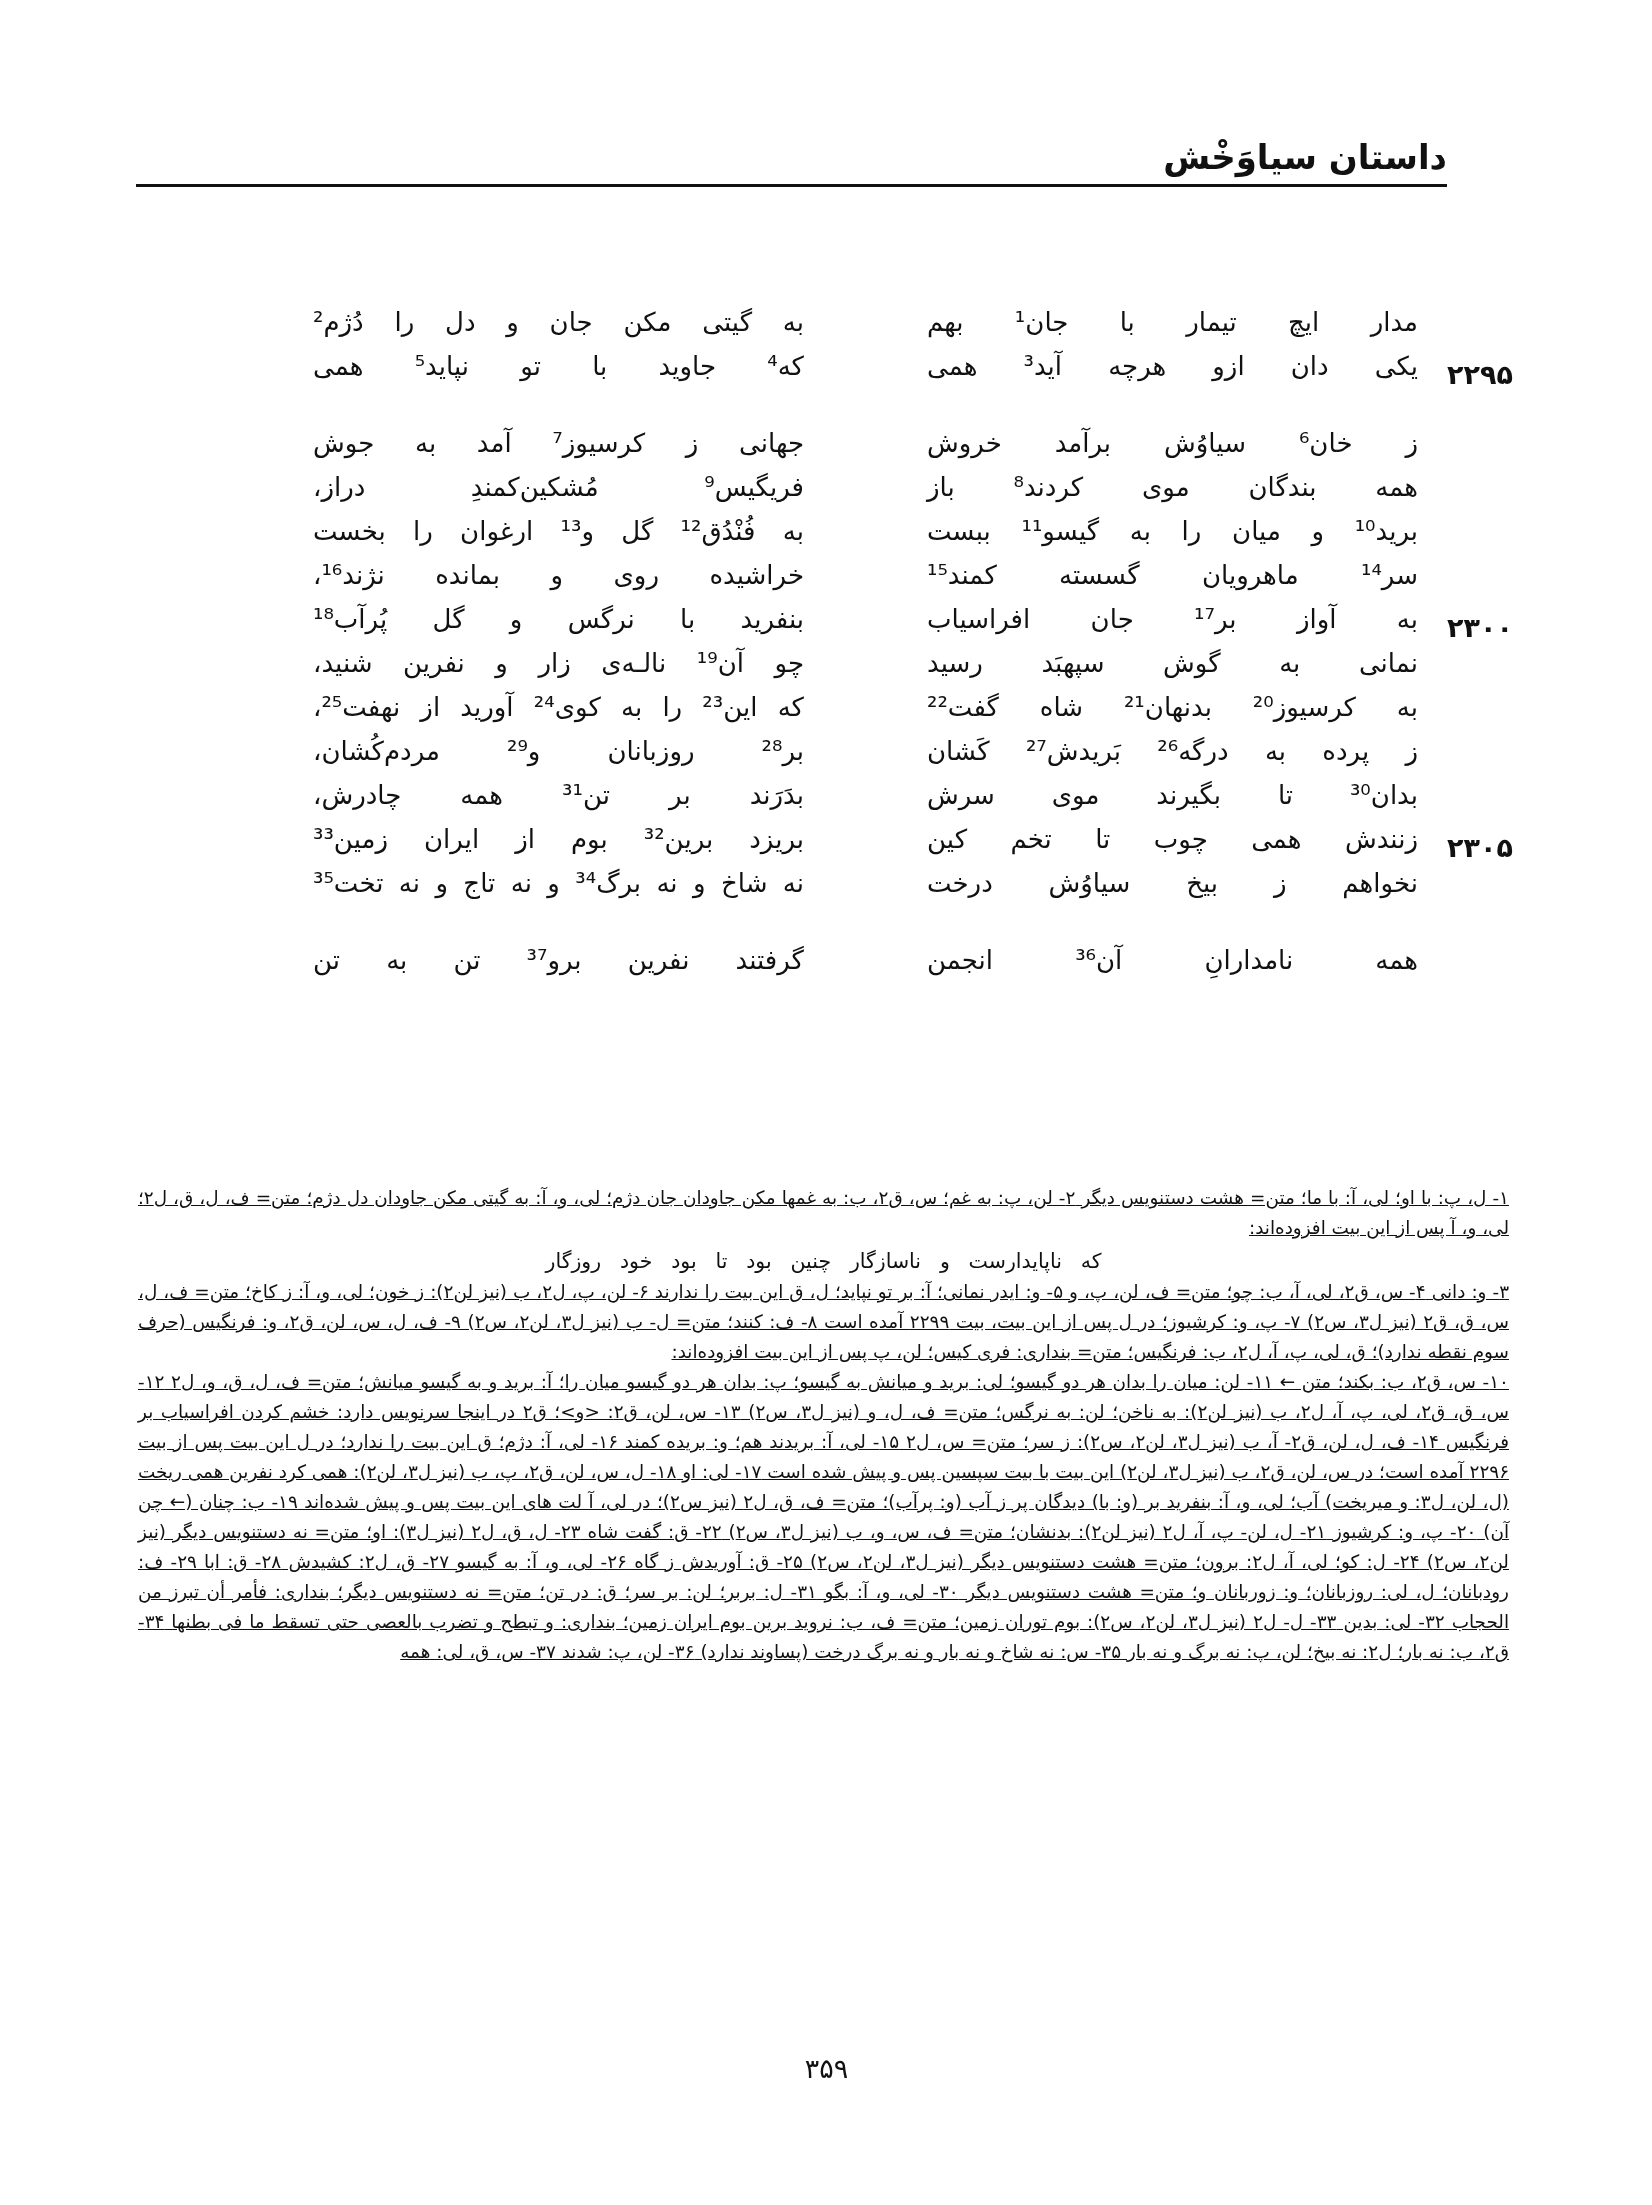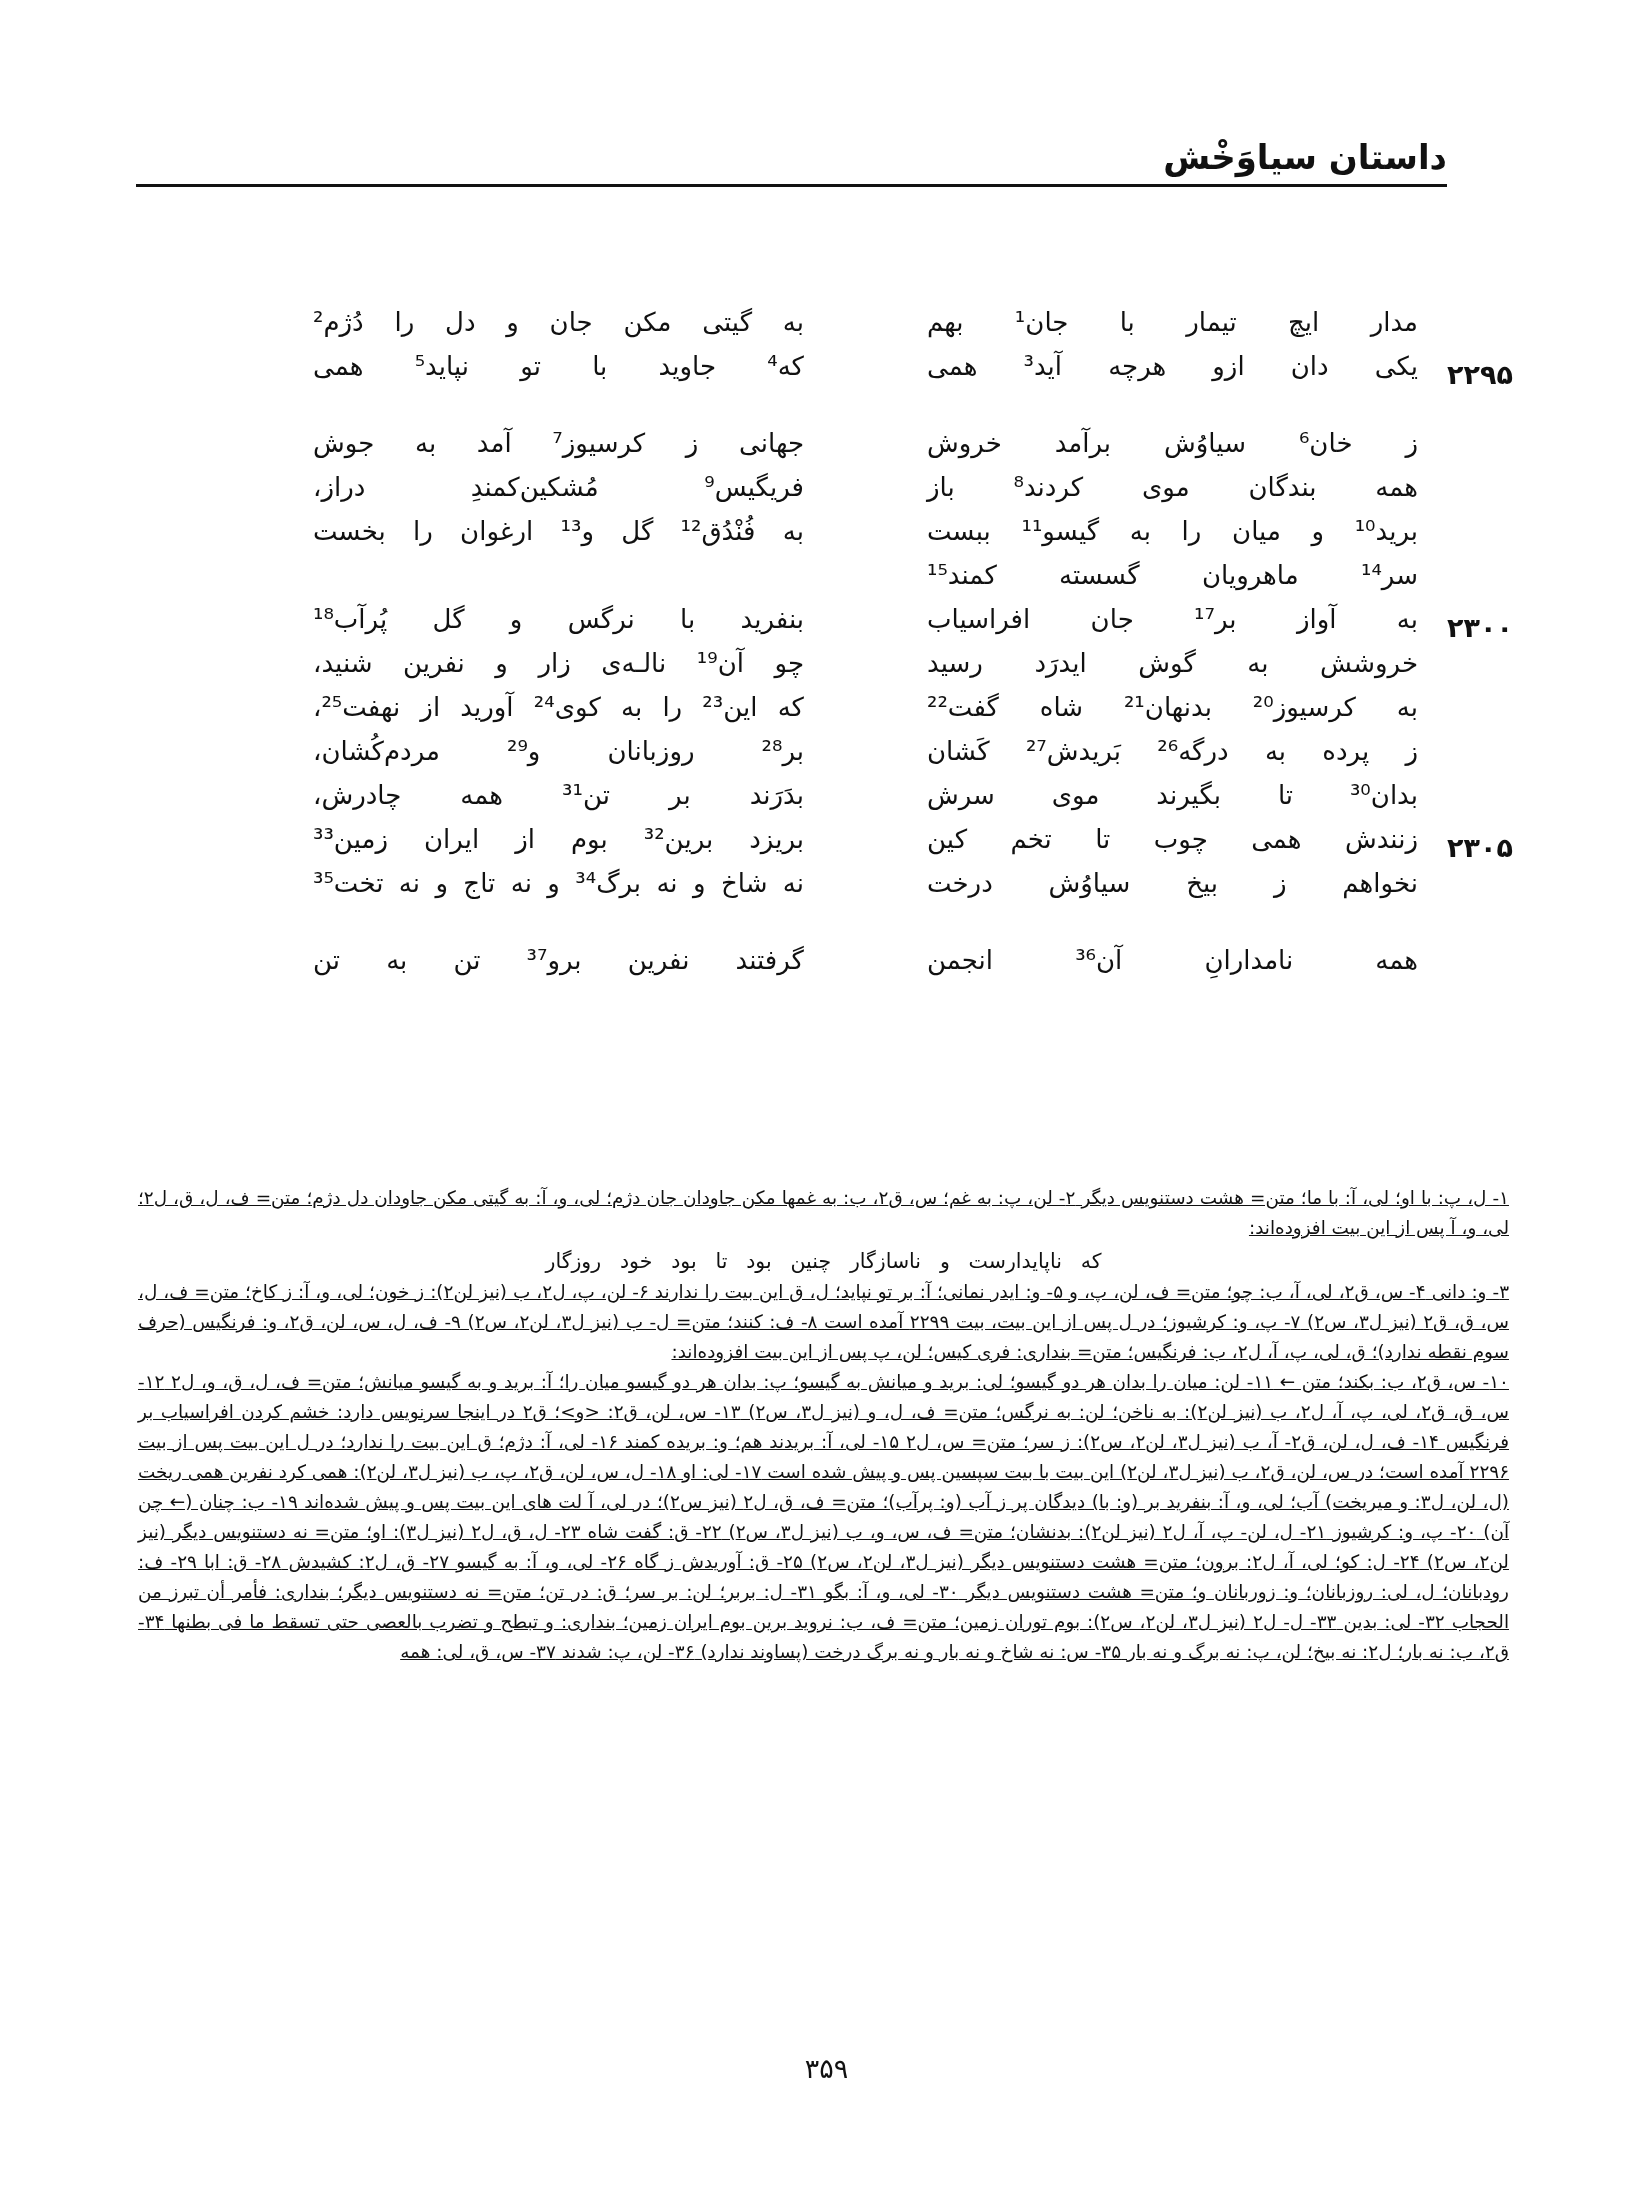--- a/index.html
+++ b/index.html
@@ -74,29 +74,30 @@
       <span class="hemi second">فریگیس⁹ مُشکین‌کمندِ دراز،</span>
     </div>
     <div class="couplet">
       <span class="verse-num"></span>
       <span class="hemi first">برید¹⁰ و میان را به گیسو¹¹ ببست</span>
       <span class="hemi second">به فُنْدُق¹² گل و¹³ ارغوان را بخست</span>
     </div>
     <div class="couplet">
       <span class="verse-num"></span>
       <span class="hemi first">سر¹⁴ ماهرویان گسسته کمند¹⁵</span>
+      <span class="hemi second">خراشیده روی و بمانده نژند¹⁶،</span>
     </div>
     <div class="couplet">
       <span class="verse-num">۲۳۰۰</span>
       <span class="hemi first">به آواز بر¹⁷ جان افراسیاب</span>
       <span class="hemi second">بنفرید با نرگس و گل پُرآب¹⁸</span>
     </div>
     <div class="couplet">
       <span class="verse-num"></span>
-      <span class="hemi first">خروشش به گوش ایدرَد رسید</span>
+      <span class="hemi first">نمانی به گوش سپهبَد رسید</span>
       <span class="hemi second">چو آن¹⁹ نالـه‌ی زار و نفرین شنید،</span>
     </div>
     <div class="couplet">
       <span class="verse-num"></span>
       <span class="hemi first">به کرسیوز²⁰ بدنهان²¹ شاه گفت²²</span>
       <span class="hemi second">که این²³ را به کوی²⁴ آورید از نهفت²⁵،</span>
     </div>
     <div class="couplet">
       <span class="verse-num"></span>
       <span class="hemi first">ز پرده به درگه²⁶ بَریدش²⁷ کَشان</span>

